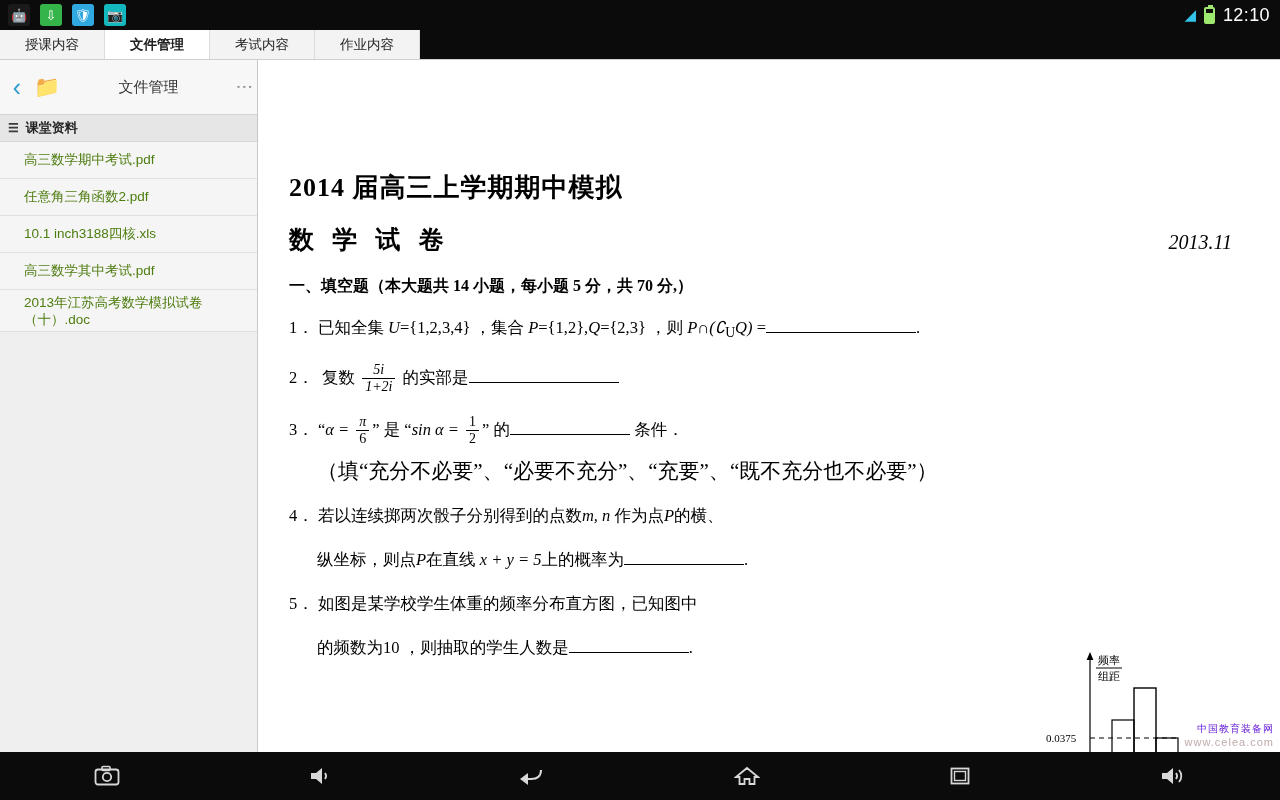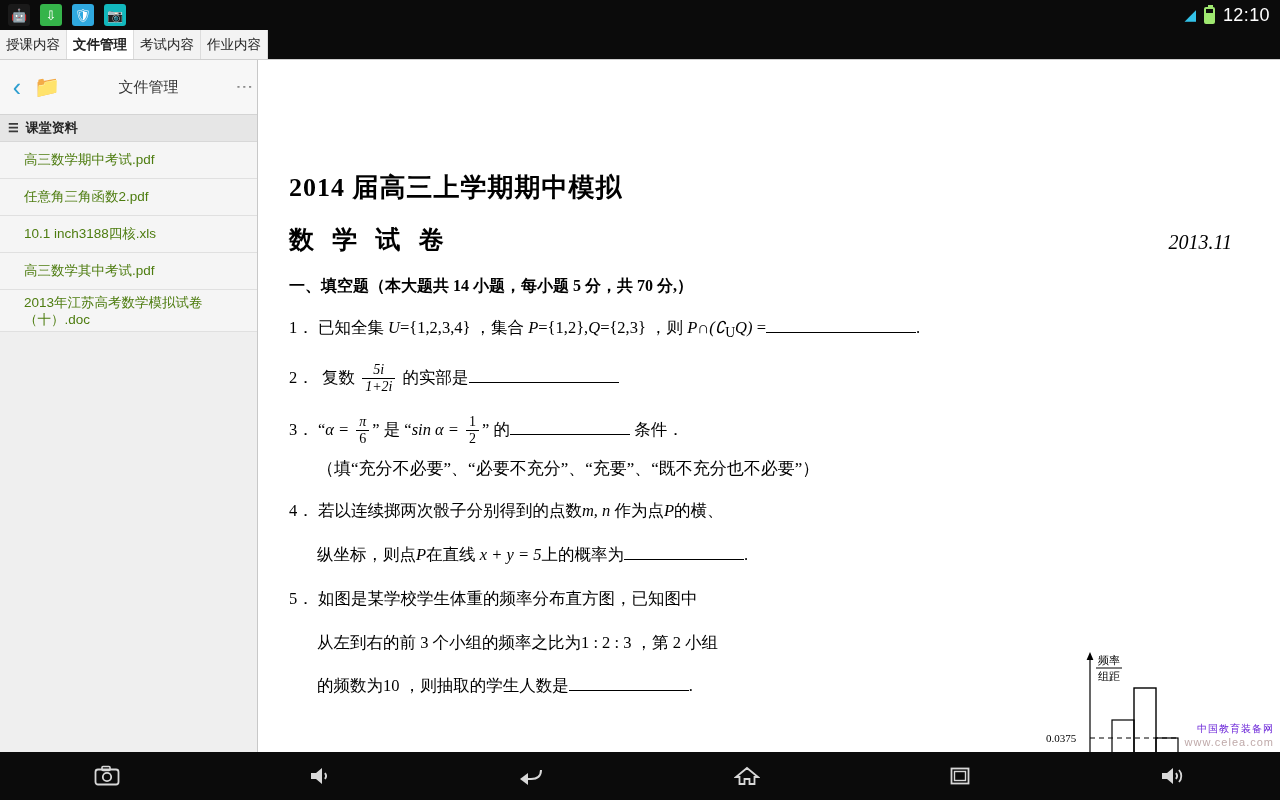--- a/index.html
+++ b/index.html
@@ -44,21 +44,21 @@
   }
   .clock { font-size: 18px; letter-spacing: .4px; }
 
   
   .tabstrip {
     position: absolute; top: 30px; left: 0; width: 1280px; height: 30px;
     background: #f3f3f3; border-bottom: 1px solid #cfcfcf;
     display: flex; align-items: stretch;
   }
   .tab {
-    display: flex; align-items: center; padding: 0 6px;
+    display: flex; align-items: center; padding: 0 25px;
     font-size: 13.5px; color: #222; cursor: default;
     border-right: 1px solid #dcdcdc;
   }
   .tab.active { background: #ffffff; font-weight: bold; }
   .tabstrip .filler { flex: 1; background: #0b0b0b; border: none; }
 
   
   .leftpanel {
     position: absolute; top: 60px; left: 0; width: 258px; height: 692px;
     background: #f0f0f0; border-right: 1px solid #c8c8c8;
@@ -126,21 +126,21 @@
     font-size: 20px; font-weight: normal; letter-spacing: 0; font-style: italic;
   }
   .sec-title {
     font-size: 16px; font-weight: bold; margin-top: 20px;
   }
   .qitem { font-size: 16.5px; margin-top: 19px; line-height: 1.5; }
   .qnum { display: inline-block; }
   .blank { display: inline-block; border-bottom: 1px solid #000; width: 110px; height: 14px; }
   .blank.long { width: 150px; }
   .blank.med { width: 120px; }
-  .note { font-size: 17px; margin-top: 9px; padding-left: 28px; }
+  .note { font-size: 21px; margin-top: 9px; padding-left: 28px; }
   .indent { padding-left: 28px; }
 
   
   .mi { font-family: "Liberation Serif", serif; font-style: italic; }
   .mn { font-family: "Liberation Serif", serif; }
   .frac {
     display: inline-block; vertical-align: middle; text-align: center;
     font-size: 14px; line-height: 1.15; margin: 0 3px; position: relative; top: -1px;
   }
   .frac .num { display: block; padding: 0 3px; }
@@ -284,23 +284,20 @@
       <div class="qitem indent">
         <span>纵坐标，则点</span><span class="mi">P</span><span>在直线</span>
         <span class="mi">x + y = 5</span><span>上的概率为</span><span class="blank med"></span>.
       </div>
 
       <div class="qitem">
         <span class="qnum">5．</span>
         <span>如图是某学校学生体重的频率分布直方图，已知图中</span>
       </div>
       <div class="qitem indent">
-        <span>从左到右的前 3 个小组的频率之比为1 : 2 : 3 ，第 2 小组</span>
-      </div>
-      <div class="qitem indent">
         <span>的频数为10 ，则抽取的学生人数是</span><span class="blank med"></span>.
       </div>
 
       <div class="figure">
         <svg width="230" height="190" viewBox="0 0 230 190">
 
           <line x1="52" y1="10" x2="52" y2="160" stroke="#000" stroke-width="1.2"></line>
           <polygon points="52,4 48.6,12 55.4,12" fill="#000"></polygon>
           <line x1="52" y1="160" x2="214" y2="160" stroke="#000" stroke-width="1.2"></line>
           <polygon points="220,160 212,156.6 212,163.4" fill="#000"></polygon>

